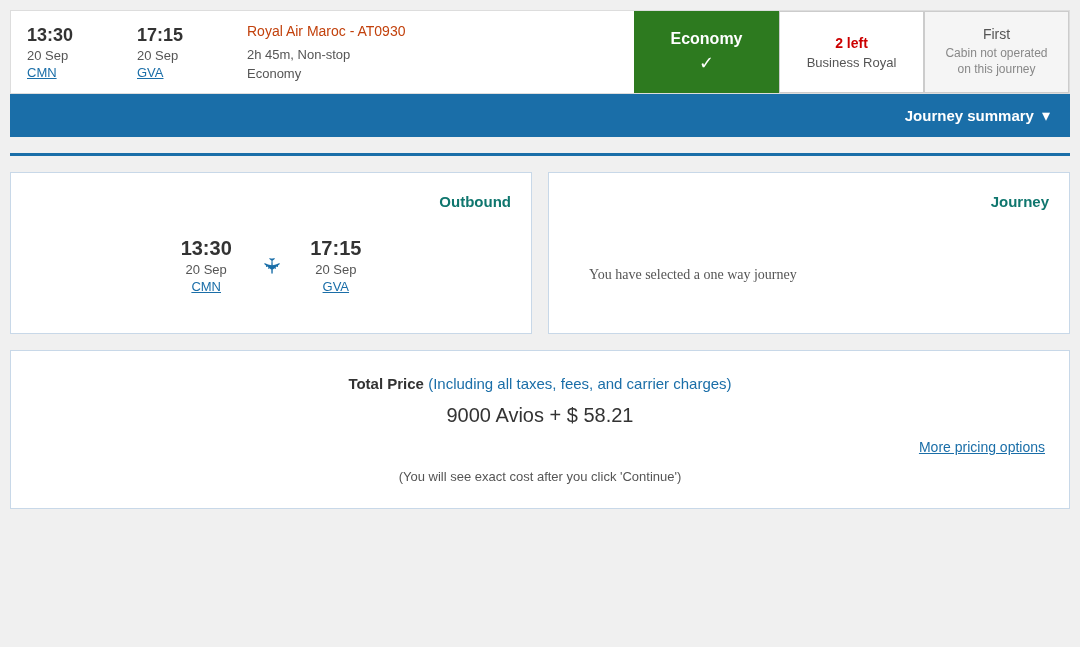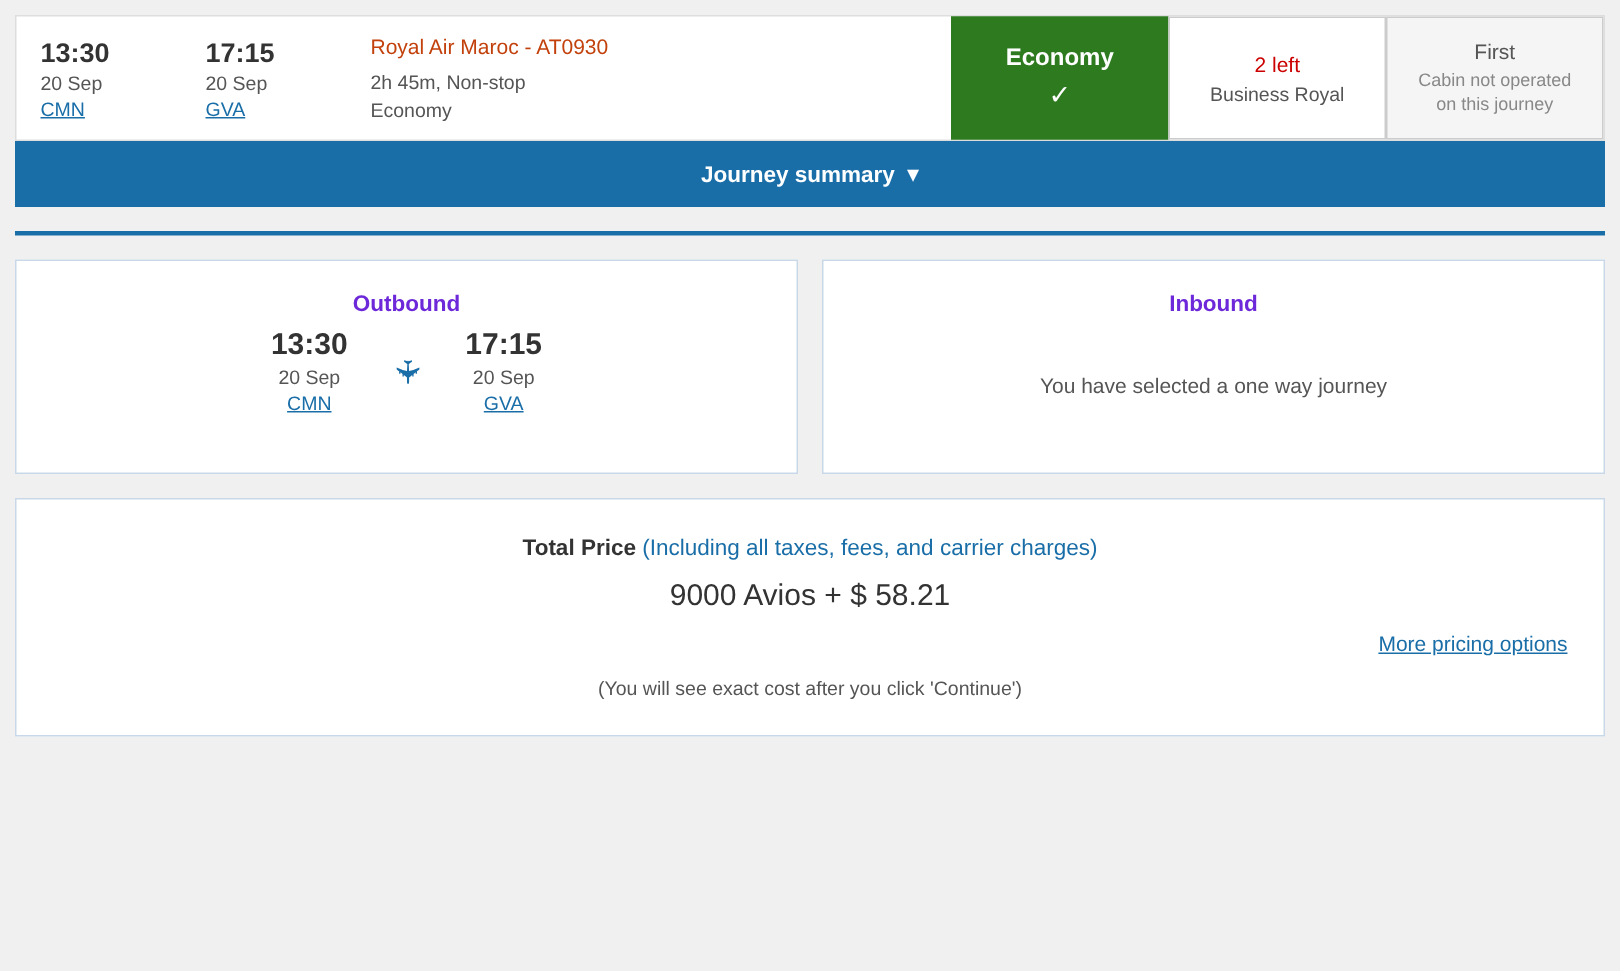--- a/index.html
+++ b/index.html
@@ -119,21 +119,21 @@
       margin-top: 4px;
     }
 
     .cabin-btn.available {
       background: #fff;
     }
 
     .cabin-btn.available .seats-left {
       color: #cc0000;
       font-size: 14px;
-      font-weight: normal;
+      font-weight: bold;
     }
 
     .cabin-btn.available .cabin-name {
       color: #555;
       font-size: 13px;
       margin-top: 4px;
     }
 
     .cabin-btn.unavailable {
       background: #f5f5f5;
@@ -150,21 +150,21 @@
       font-size: 12px;
       color: #888;
       line-height: 1.3;
     }
 
     
     .journey-summary-bar {
       background: #1a6ea8;
       display: flex;
       align-items: center;
-      justify-content: center;
+      justify-content: flex-end;
       padding: 12px 20px;
       cursor: pointer;
       margin-top: 0;
       margin-bottom: 16px;
     }
 
     .journey-summary-bar .label {
       color: #fff;
       font-size: 15px;
       font-weight: bold;
@@ -191,25 +191,25 @@
     }
 
     .summary-card {
       flex: 1;
       background: #fff;
       border: 1px solid #c8d8e8;
       padding: 20px;
     }
 
     .summary-card .card-title {
-      color: #6d28d9;
+      color: #0f766e;
       font-weight: bold;
       font-size: 15px;
-      text-align: center;
-      margin-bottom: 8px;
+      text-align: right;
+      margin-bottom: 27px;
     }
 
     .flight-times-row {
       display: flex;
       align-items: center;
       justify-content: center;
       gap: 30px;
       margin-bottom: 8px;
     }
 
@@ -239,24 +239,25 @@
     }
 
     .plane-icon {
       color: #1a6ea8;
       font-size: 22px;
       transform: rotate(90deg);
       display: inline-block;
     }
 
     .inbound-message {
-      text-align: center;
+      text-align: left;
       color: #555;
       font-size: 14px;
       padding: 30px 20px;
+      font-family: Liberation Serif, serif;
     }
 
     
     .price-card {
       background: #fff;
       border: 1px solid #c8d8e8;
       padding: 24px;
       text-align: center;
     }
 
@@ -370,21 +371,21 @@
         <div class="plane-icon">✈</div>
         <div class="flight-time-col">
           <span class="big-time">17:15</span>
           <span class="small-date">20 Sep</span>
           <a class="airport-link">GVA</a>
         </div>
       </div>
     </div>
 
     <div class="summary-card">
-      <div class="card-title">Inbound</div>
+      <div class="card-title">Journey</div>
       <div class="inbound-message">You have selected a one way journey</div>
     </div>
 
   </div>
 
   <div class="price-card-wrapper">
     <div class="price-card">
       <div class="total-price-label">
         <strong>Total Price</strong>
         <span class="taxes-note">(Including all taxes, fees, and carrier charges)</span>

